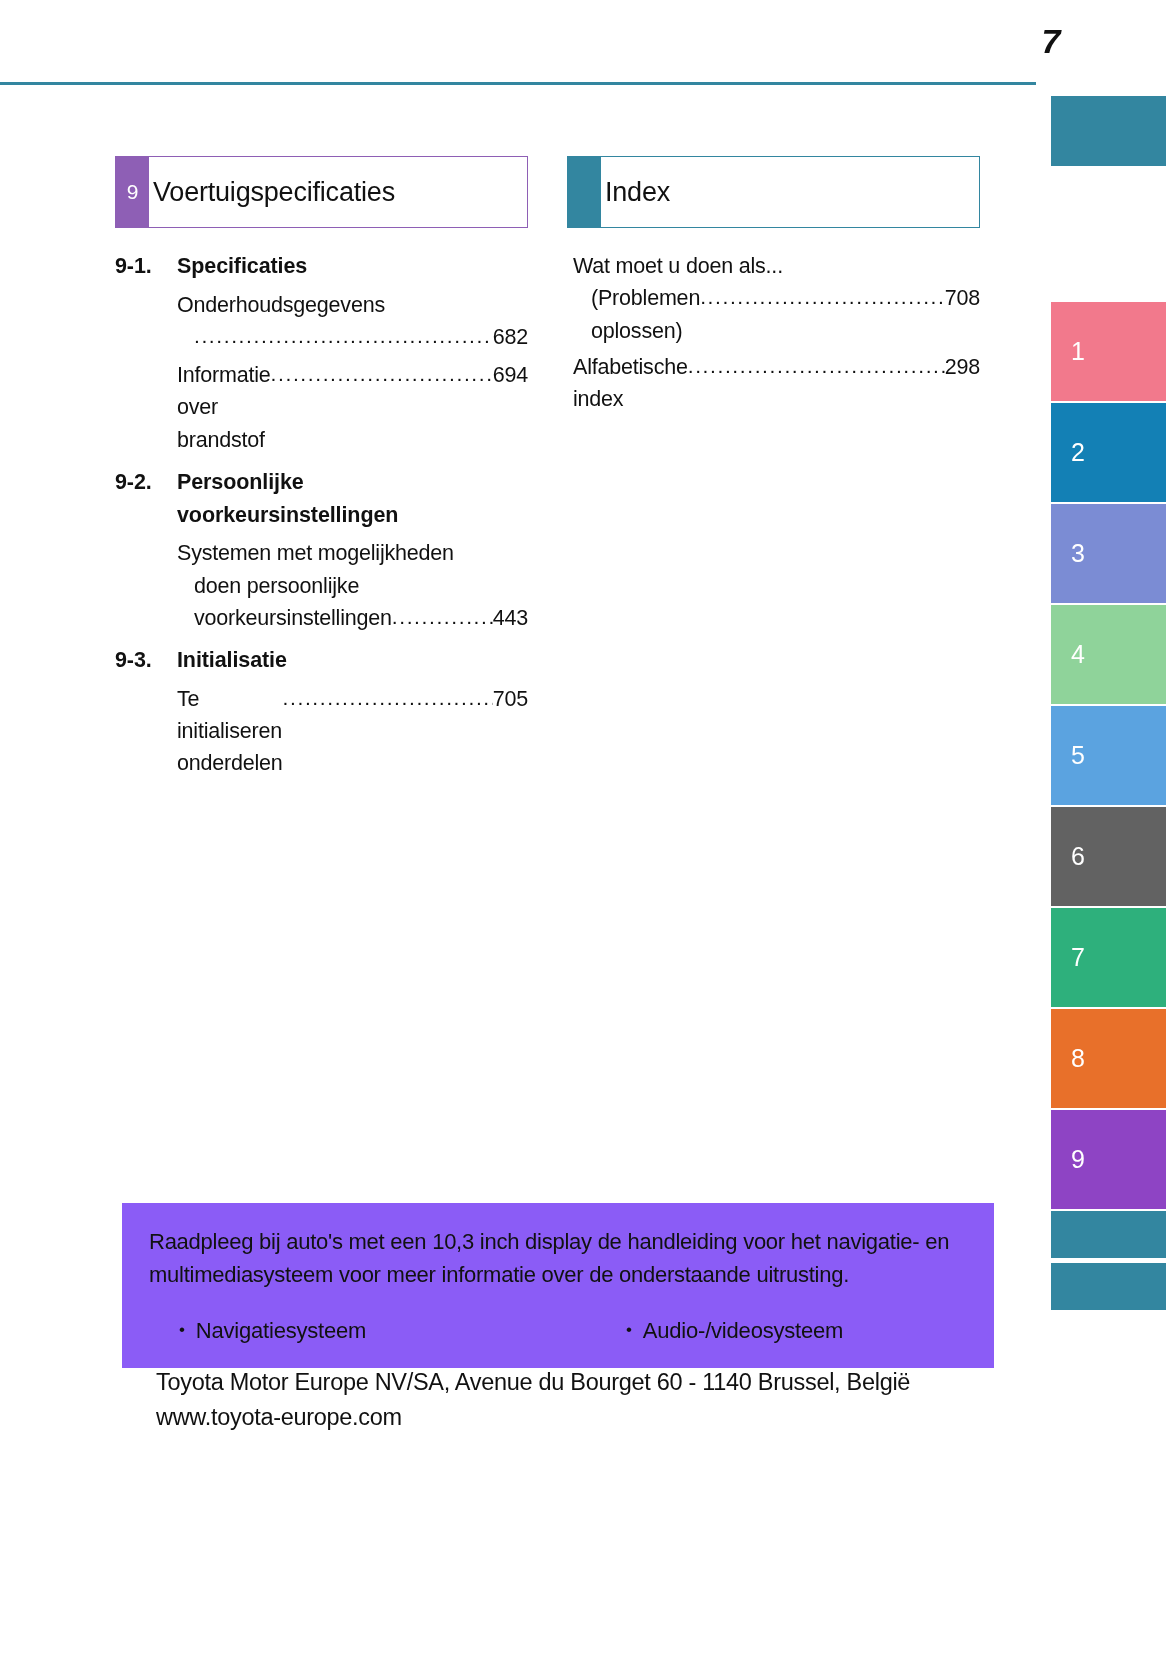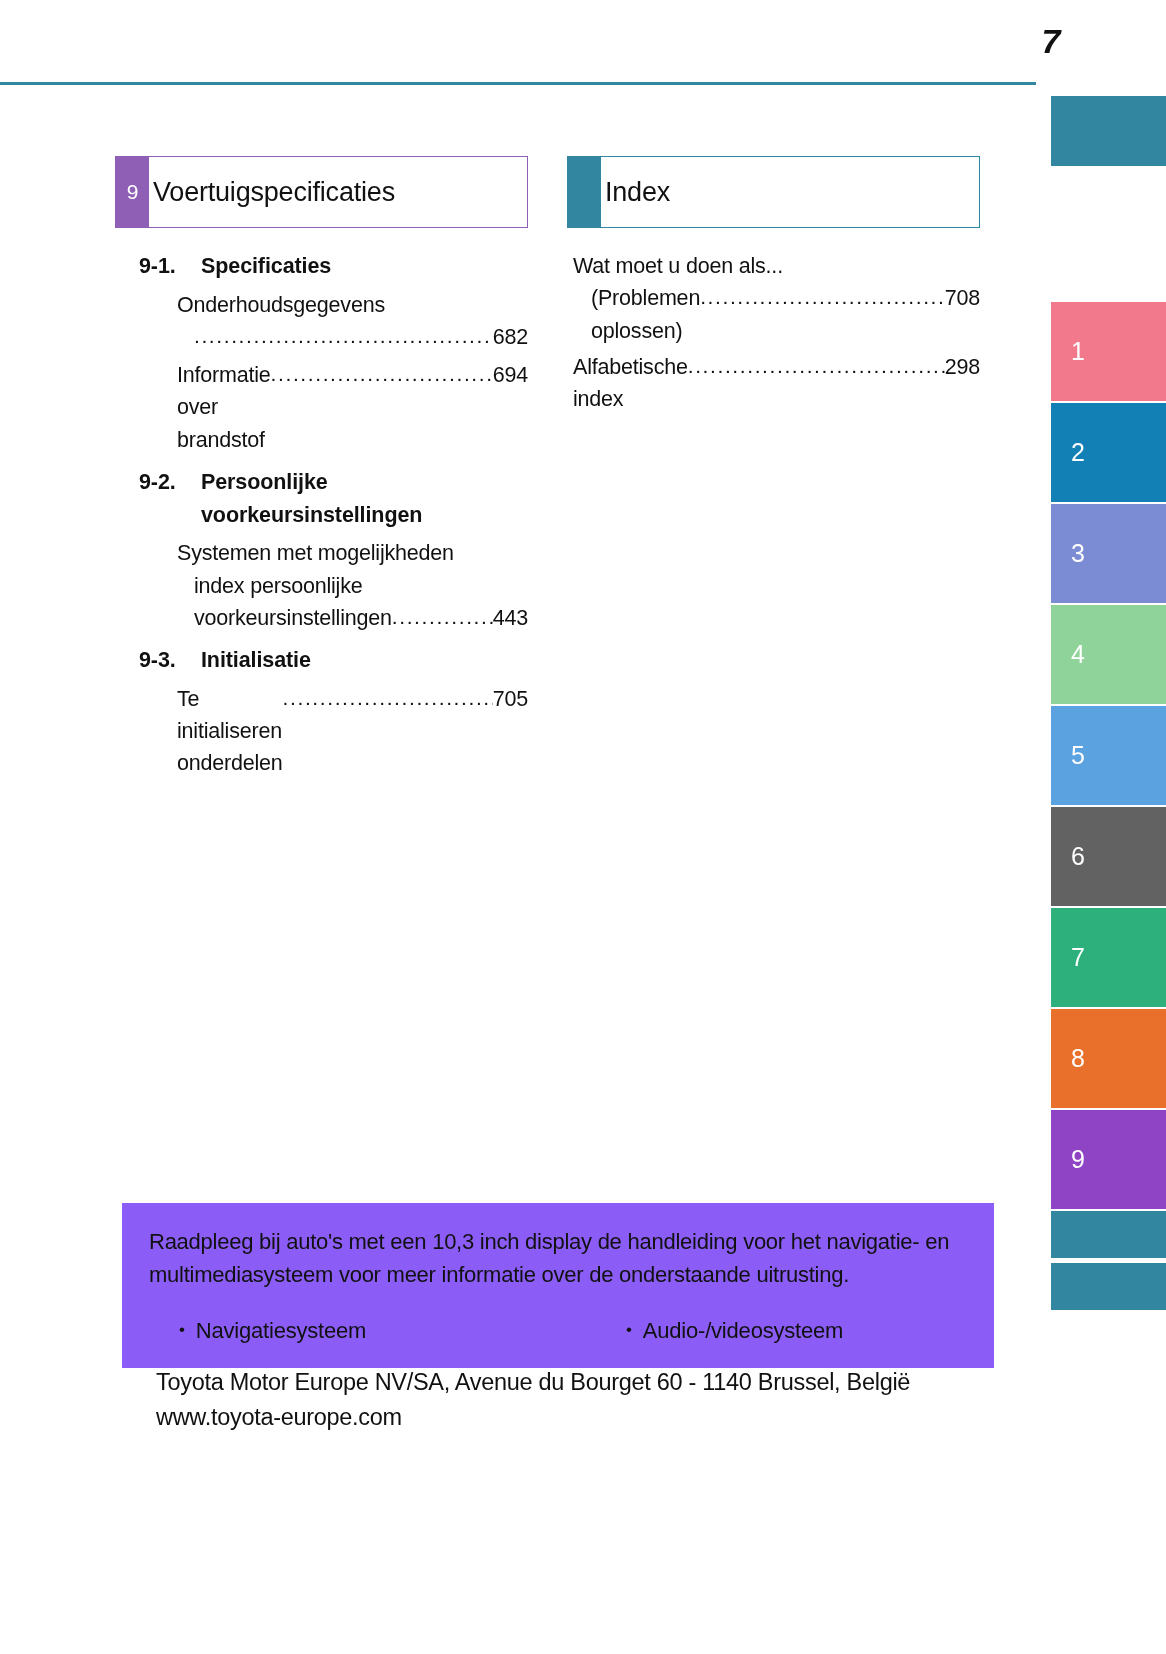--- a/index.html
+++ b/index.html
@@ -120,21 +120,20 @@
     font-size: 21.5px;
     font-weight: bold;
     letter-spacing: -0.1px;
     line-height: 1.52;
     color: #111;
     margin-top: 10px;
   }
   .toc-head .num {
     flex: 0 0 auto;
     width: 62px;
-    margin-left: 24px;
   }
   .toc-head .txt { flex: 1 1 auto; }
 
   .toc-entry {
     position: relative;
     font-size: 21.5px;
     line-height: 1.50;
     letter-spacing: -0.2px;
     color: #111;
     margin-top: 6px;
@@ -290,21 +289,21 @@
           <div class="toc-group">
             <div class="toc-head">
               <span class="num">9-2.</span>
               <span class="txt">Persoonlijke<br>voorkeursinstellingen</span>
             </div>
             <div class="toc-entry">
               <div class="line">
                 <span class="label">Systemen met mogelijkheden</span>
               </div>
               <div class="line cont">
-                <span class="label">index persoonlijke</span>
+                <span class="label">doen persoonlijke</span>
               </div>
               <div class="line cont">
                 <span class="label">voorkeursinstellingen</span>
                 <span class="dots">.......................................................................................................</span>
                 <span class="pg">443</span>
               </div>
             </div>
           </div>
           <div class="toc-group">
             <div class="toc-head">

